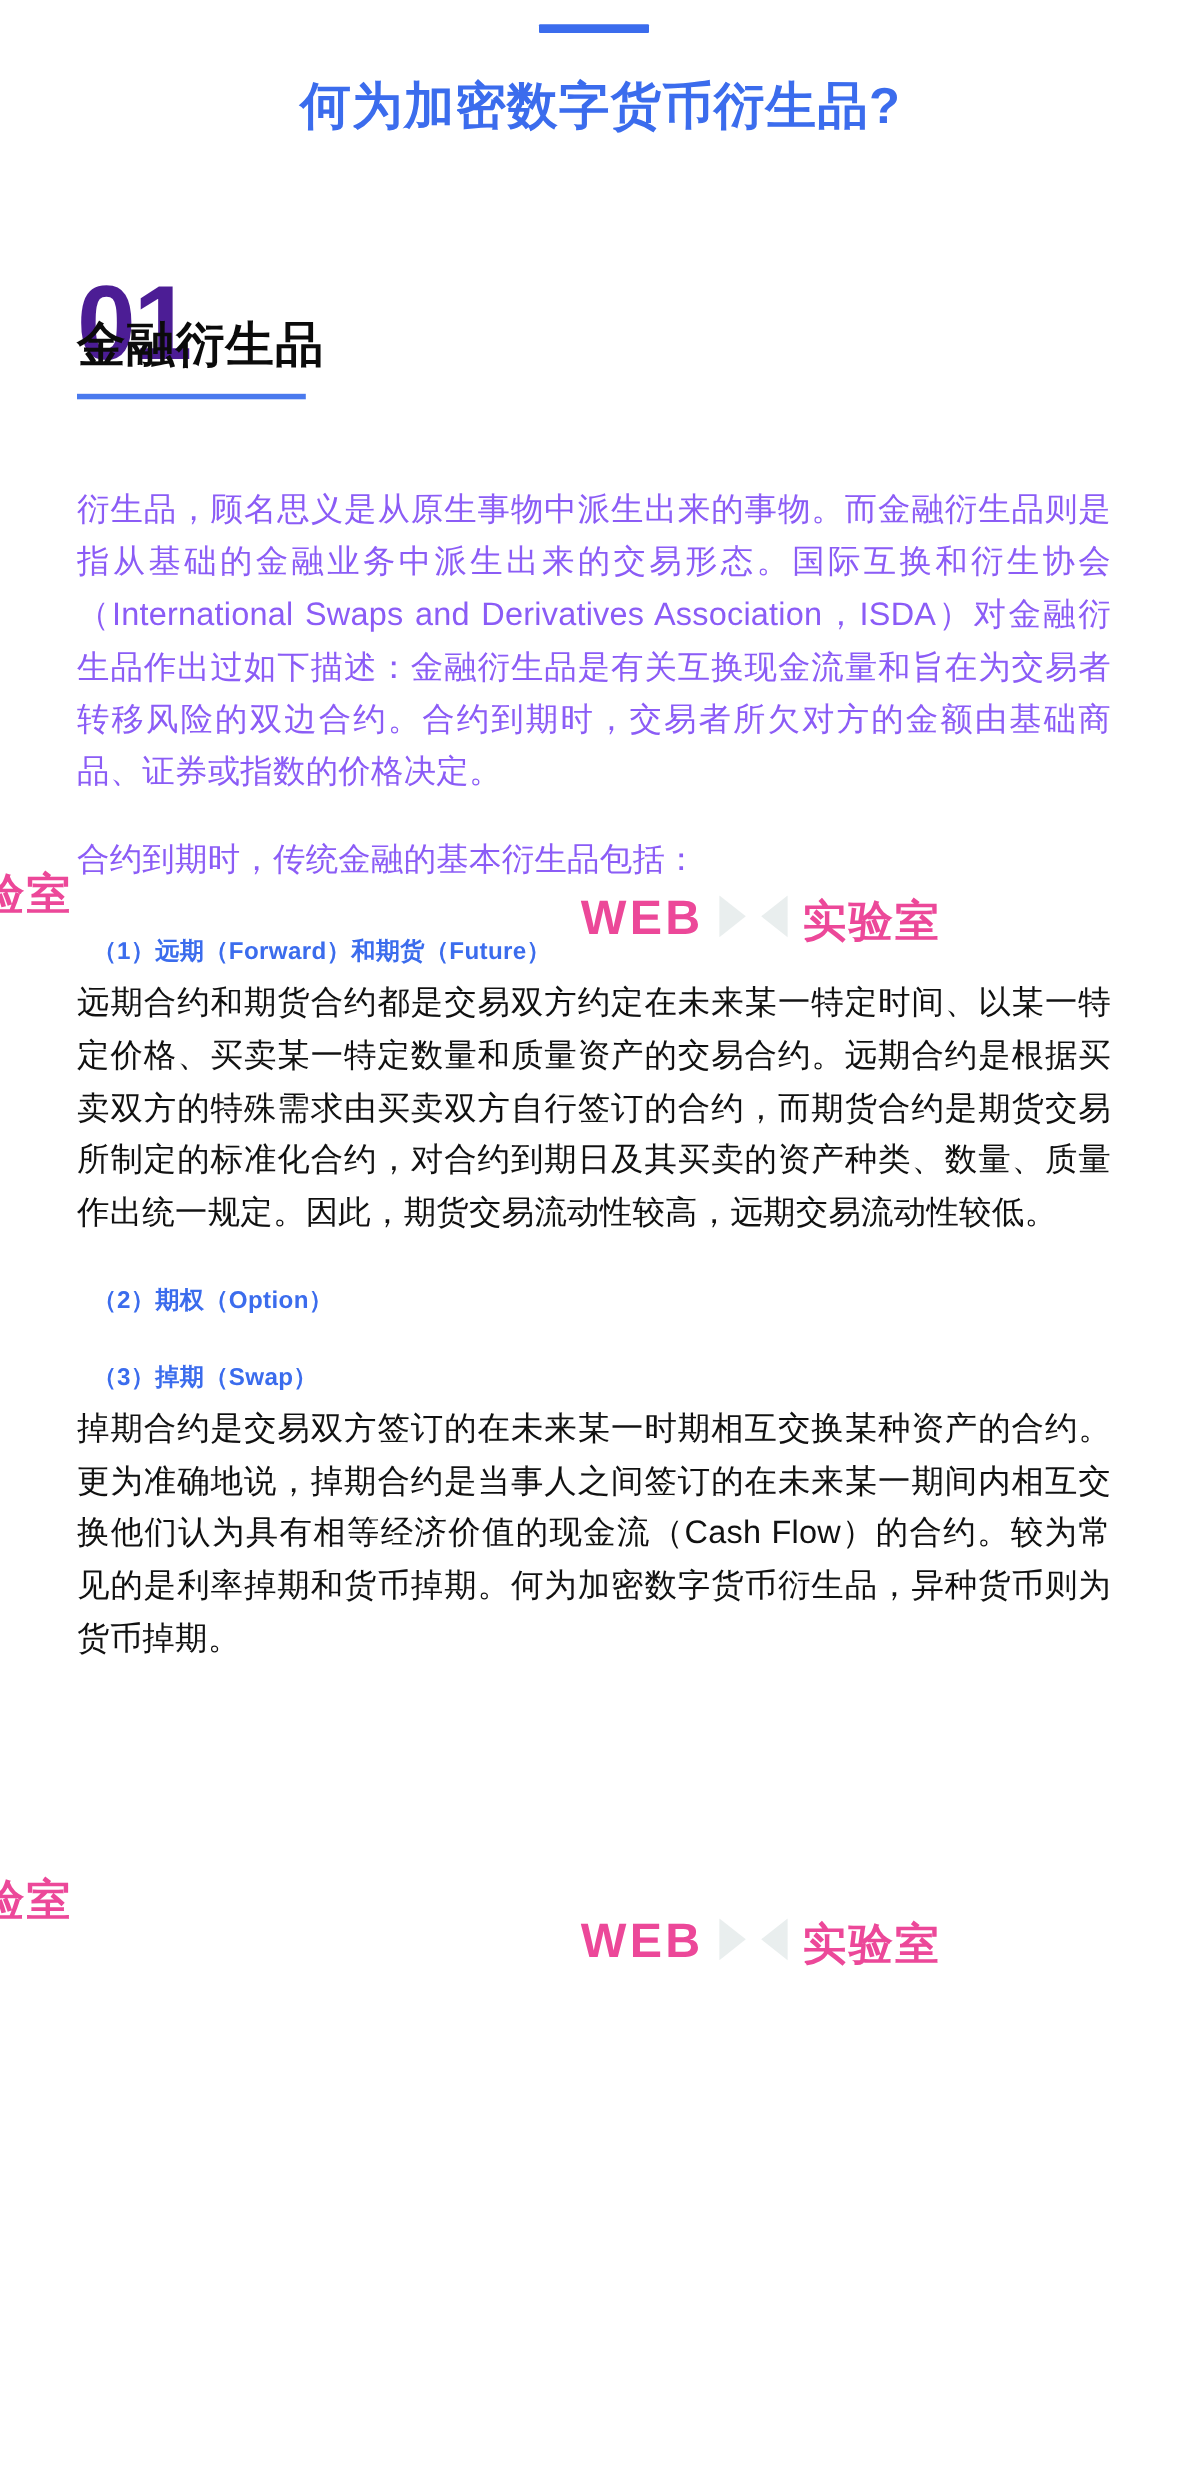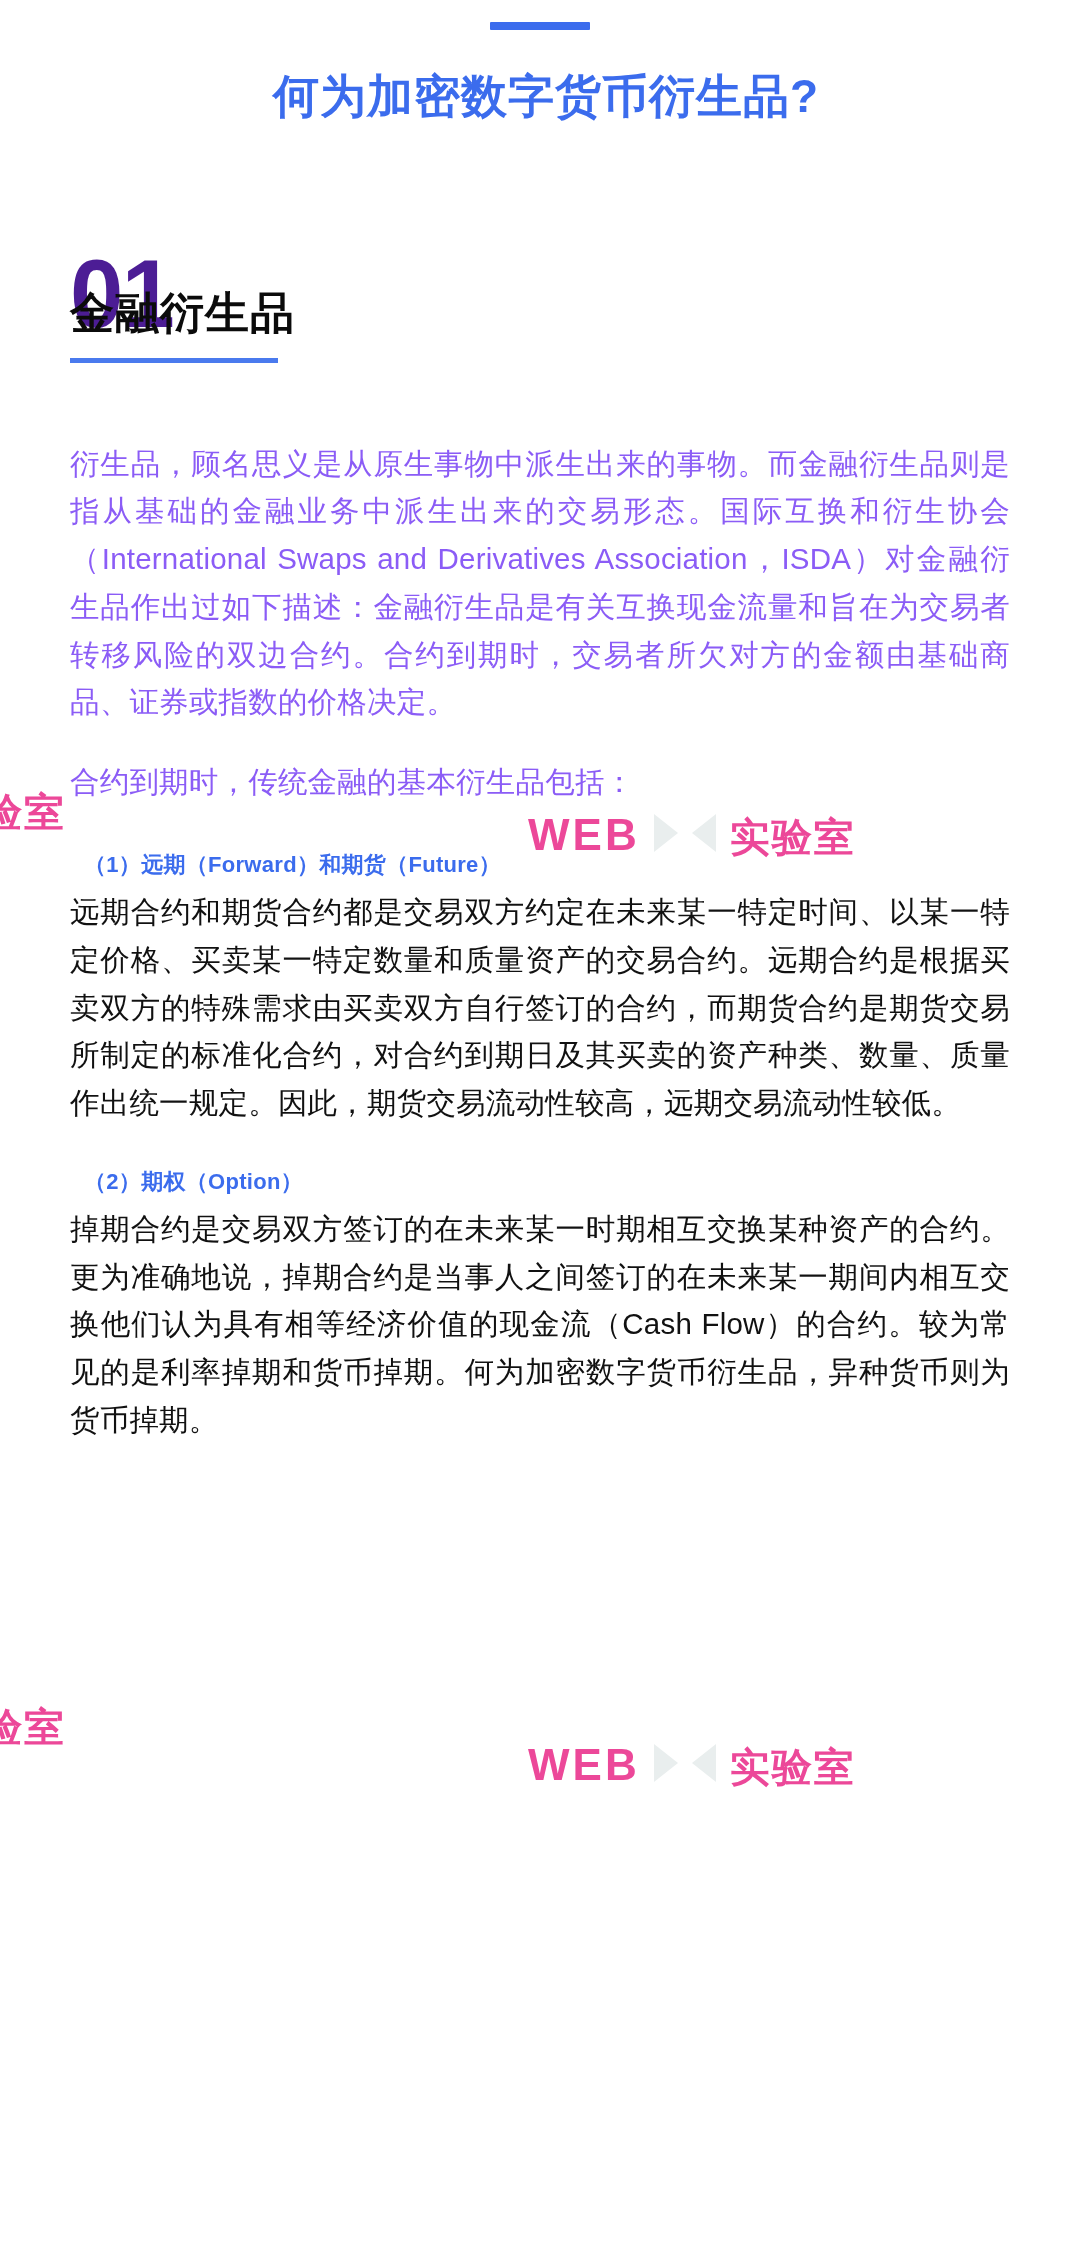--- a/index.html
+++ b/index.html
@@ -209,16 +209,17 @@
 
     <p class="para">衍生品，顾名思义是从原生事物中派生出来的事物。而金融衍生品则是指从基础的金融业务中派生出来的交易形态。国际互换和衍生协会（International Swaps and Derivatives Association，ISDA）对金融衍生品作出过如下描述：金融衍生品是有关互换现金流量和旨在为交易者转移风险的双边合约。合约到期时，交易者所欠对方的金额由基础商品、证券或指数的价格决定。</p>
 
     <p class="para">合约到期时，传统金融的基本衍生品包括：</p>
 
     <div class="sub-head first">（1）远期（Forward）和期货（Future）</div>
     <p class="sub-para">远期合约和期货合约都是交易双方约定在未来某一特定时间、以某一特定价格、买卖某一特定数量和质量资产的交易合约。远期合约是根据买卖双方的特殊需求由买卖双方自行签订的合约，而期货合约是期货交易所制定的标准化合约，对合约到期日及其买卖的资产种类、数量、质量作出统一规定。因此，期货交易流动性较高，远期交易流动性较低。</p>
 
     <div class="sub-head">（2）期权（Option）</div>
 
+    <div class="sub-head">（3）掉期（Swap）</div>
     <p class="sub-para">掉期合约是交易双方签订的在未来某一时期相互交换某种资产的合约。更为准确地说，掉期合约是当事人之间签订的在未来某一期间内相互交换他们认为具有相等经济价值的现金流（Cash Flow）的合约。较为常见的是利率掉期和货币掉期。何为加密数字货币衍生品，异种货币则为货币掉期。</p>
 
   </div>
 </div>
 
 </body></html>

